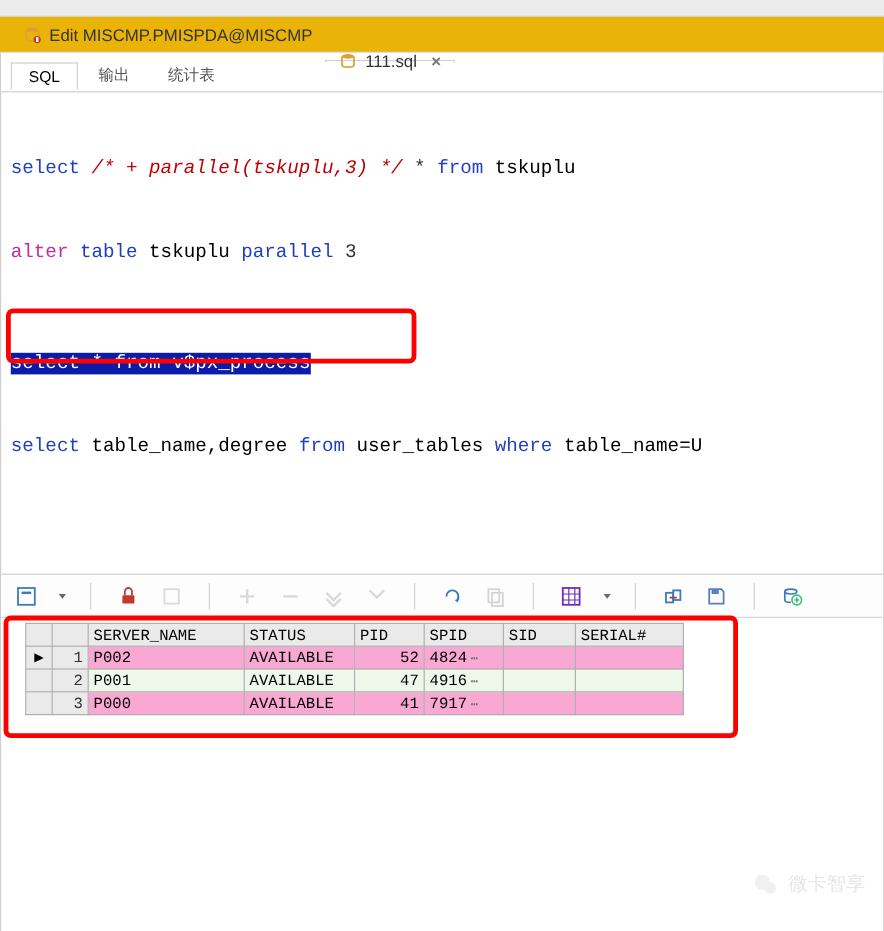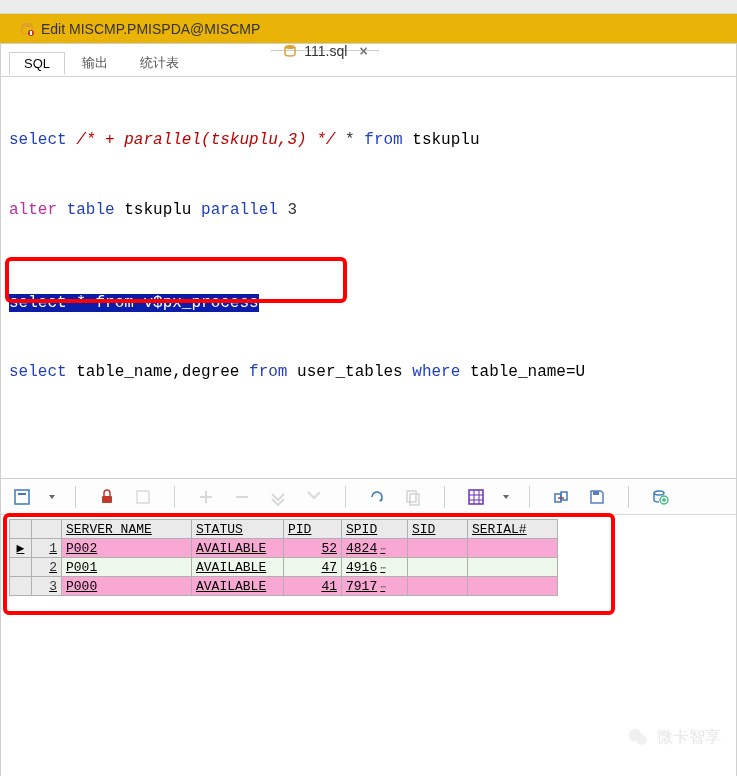--- a/index.html
+++ b/index.html
@@ -143,23 +143,22 @@
     position:relative;
   }
   .tbtn svg { width:18px; height:18px; }
   .caret {
     width:0;height:0;border-left:3px solid transparent;border-right:3px solid transparent;border-top:4px solid #666;
     margin-left:2px;
   }
 
   
   .grid-wrap {
-    padding: 4px 8px 8px 8px;
+    padding: 4px 8px 8px 20px;
     position: relative;
-    text-decoration: underline;
   }
   table.grid {
     border-collapse: collapse;
     font-family: "Consolas","Courier New", monospace;
     font-size: 13px;
     background:#fff;
   }
   table.grid th, table.grid td {
     border: 1px solid #b0b0b0;
     padding: 1px 4px;

